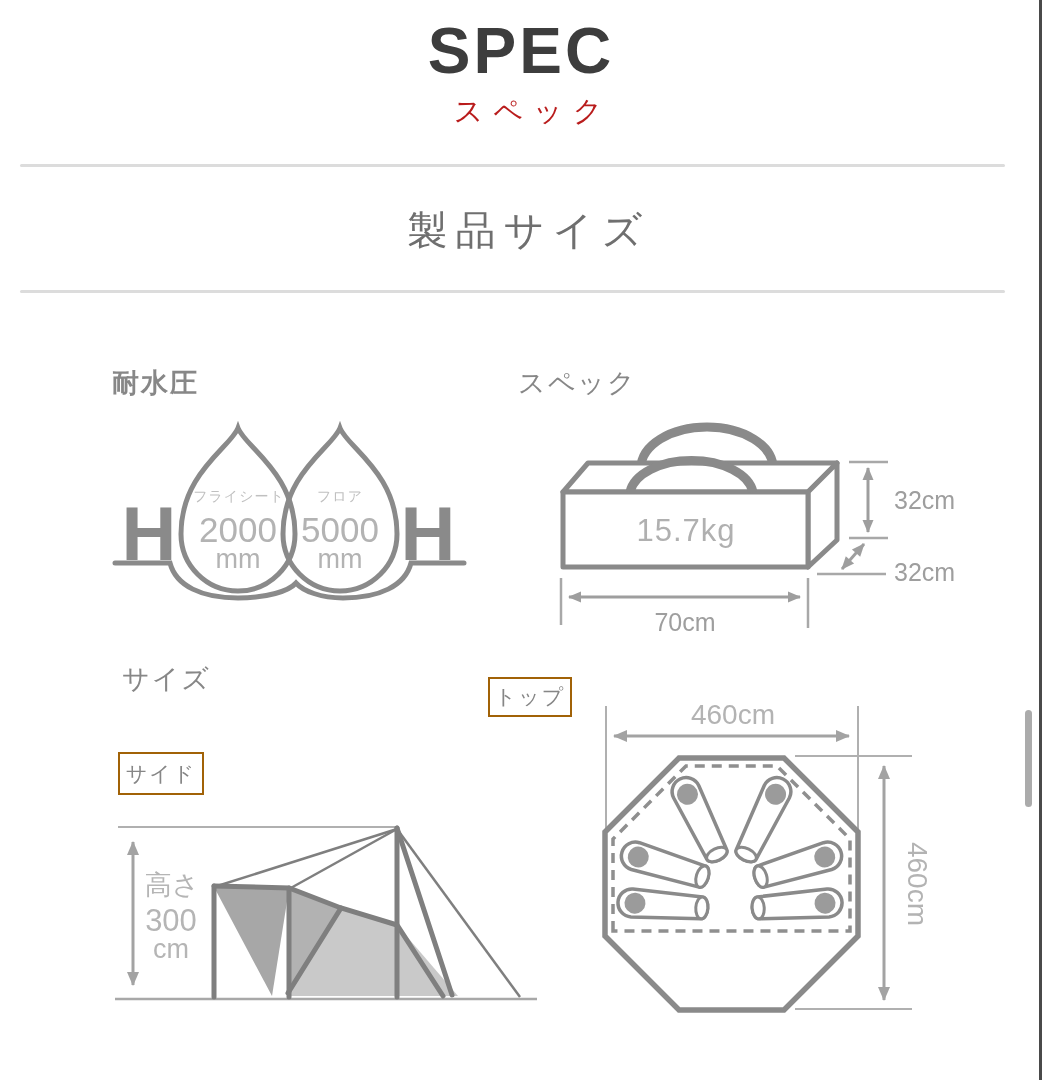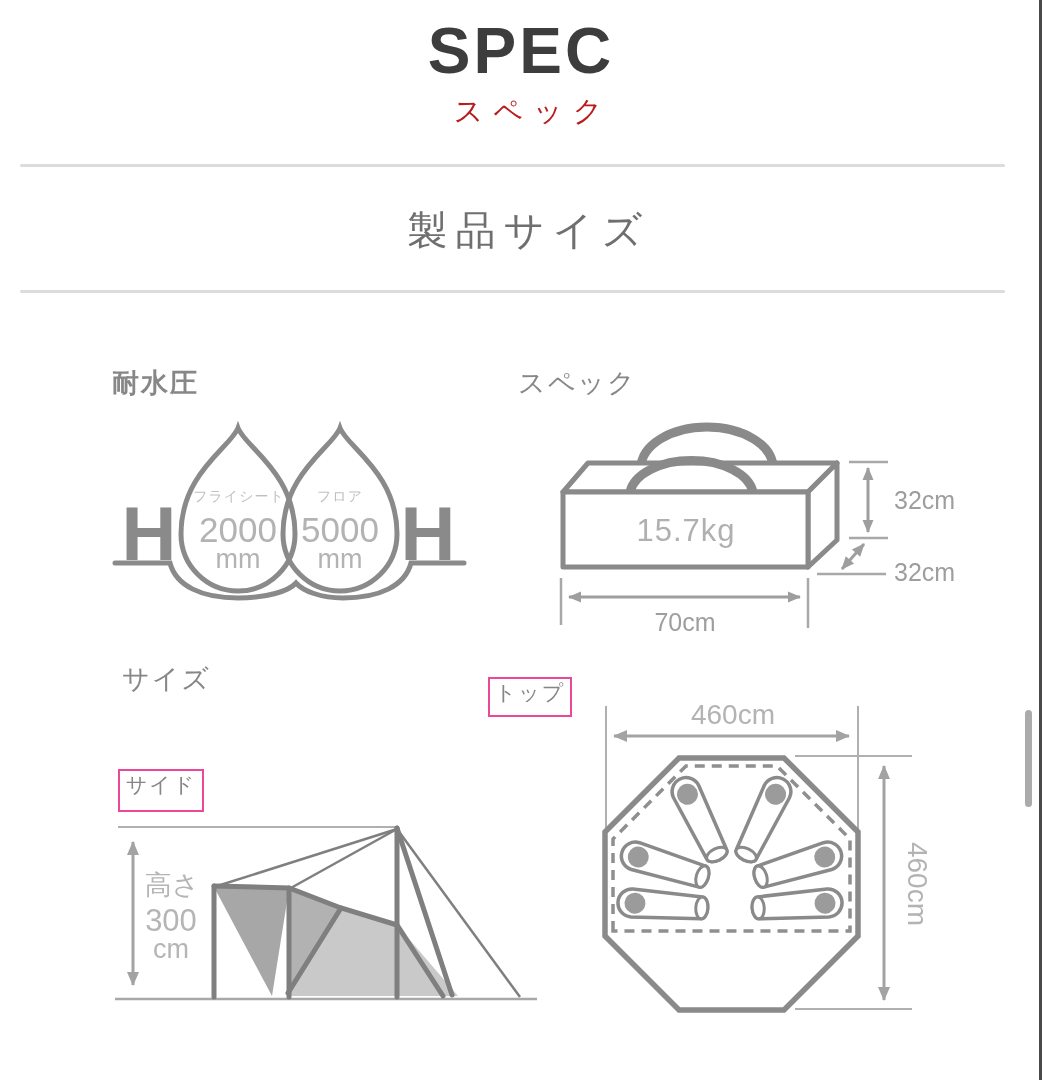--- a/index.html
+++ b/index.html
@@ -10,24 +10,24 @@
   #title{top:14px;left:0;font-size:64px;font-weight:700;letter-spacing:3px;color:#3d3d3d;}
   #subtitle{top:92px;left:12px;font-size:29px;letter-spacing:10px;color:#b91c1c;}
   .divider{left:20px;width:985px;height:3px;background:#dcdcdc;border-radius:2px;}
   #divider-top{top:164px;}
   #divider-bottom{top:290px;}
   #section-title{top:203px;left:8px;font-size:40px;letter-spacing:8px;color:#6f6f6f;}
   .block-heading{font-size:27px;color:#878787;letter-spacing:2px;}
   #heading-water{top:365px;left:112px;font-weight:bold;}
   #heading-storage{top:365px;left:518px;}
   #heading-size{top:661px;left:122px;}
-  .tag-box{border:2px solid #ec4899;color:#868686;font-size:21px;letter-spacing:2px;
-           display:flex;justify-content:center;background:#fff;font-family:Liberation Mono, monospace;}
+  .tag-box{border:2px solid #a16207;color:#868686;font-size:21px;letter-spacing:2px;
+           display:flex;align-items:center;justify-content:center;background:#fff;font-family:Liberation Mono, monospace;}
   #tag-top{left:488px;top:677px;width:80px;height:36px;}
-  #tag-side{left:118px;top:752px;width:82px;height:39px;margin-top:17px;}
+  #tag-side{left:118px;top:752px;width:82px;height:39px;}
   #scroll-thumb{right:10px;top:710px;width:7px;height:97px;background:#ababab;border-radius:4px;}
   #right-edge{right:0;top:0;width:3px;height:1080px;background:#4a4a4a;}
   svg{position:absolute;overflow:visible;}
   svg text{font-family:"Liberation Sans","DejaVu Sans",sans-serif;}
 </style>
 </head>
 <body>
 
 <div id="screen">
 

